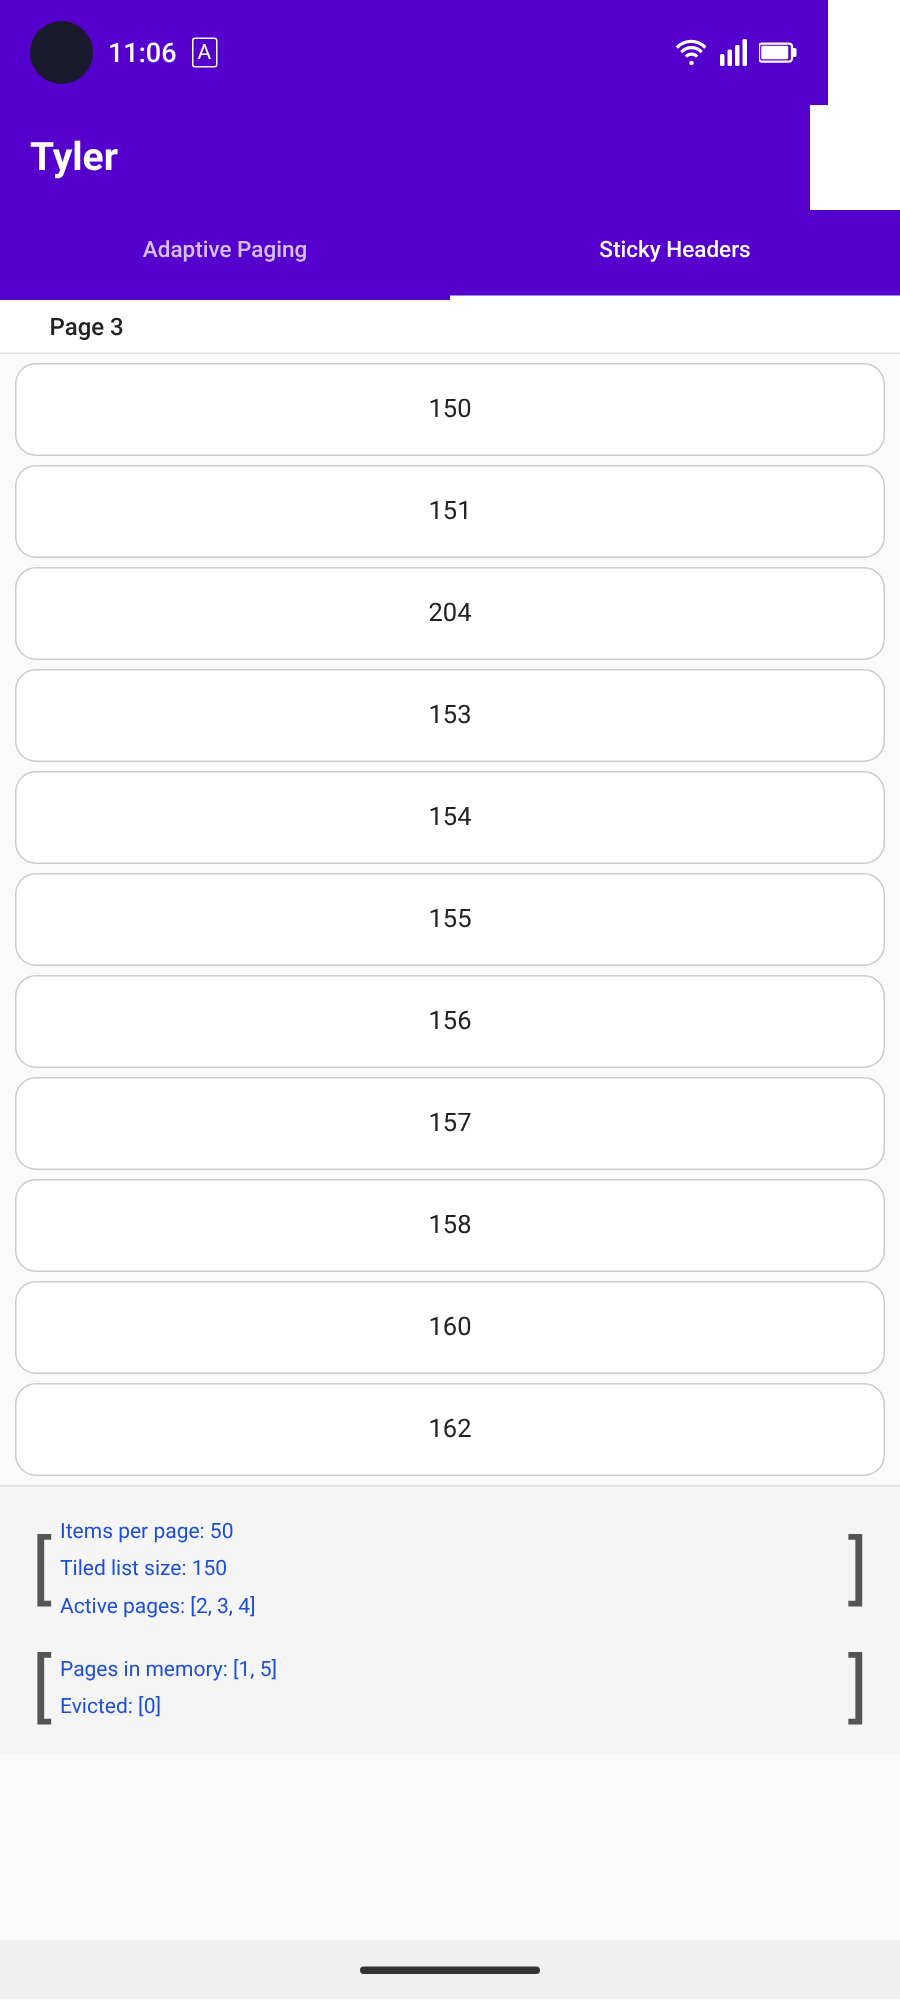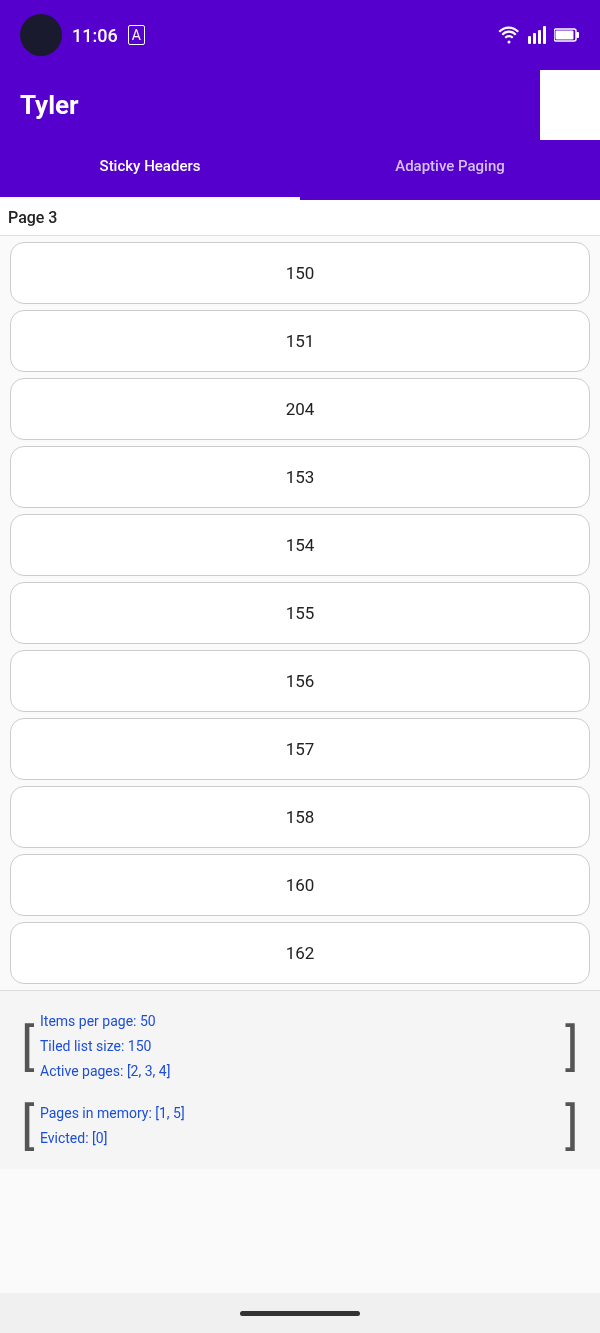--- a/index.html
+++ b/index.html
@@ -12,21 +12,21 @@
       width: 600px;
       height: 1333px;
       font-family: 'Roboto', Arial, sans-serif;
       background: #ffffff;
       overflow: hidden;
       position: relative;
     }
 
     
     .status-bar {
-      width: 600px;
+      width: 552px;
       height: 70px;
       background: #5500cc;
       display: flex;
       align-items: center;
       justify-content: space-between;
       padding: 0 20px;
     }
 
     .status-bar-left {
       display: flex;
@@ -128,21 +128,21 @@
       background: #fafafa;
       position: relative;
     }
 
     
     .sticky-page-header {
       position: sticky;
       top: 0;
       background: white;
       z-index: 10;
-      padding: 8px 8px;
+      padding: 8px 33px;
       font-size: 16px;
       font-weight: 500;
       color: #222;
       border-bottom: 1px solid #e0e0e0;
     }
 
     
     .list-item {
       margin: 6px 10px;
       border: 1.5px solid #cccccc;
@@ -238,25 +238,25 @@
       <rect x="22" y="4" width="3" height="6" rx="1" fill="white"></rect>
     </svg>
   </div>
 </div>
 
 <div class="app-bar">
   <span class="app-title">Tyler</span>
 </div>
 
 <div class="tab-bar">
+  <div class="tab">
+    <span class="tab-label">Adaptive Paging</span>
+  </div>
   <div class="tab active">
     <span class="tab-label">Sticky Headers</span>
-  </div>
-  <div class="tab">
-    <span class="tab-label">Adaptive Paging</span>
   </div>
 </div>
 
 <div class="content-area">
 
   <div class="sticky-page-header">
     <span>Page 3</span>
   </div>
 
   <div class="list-item">

